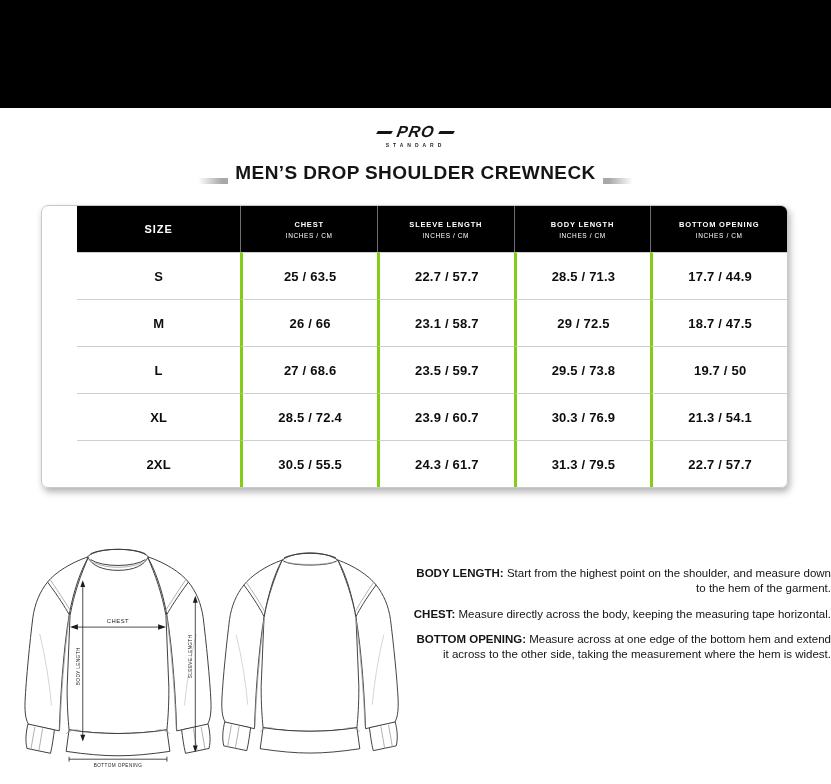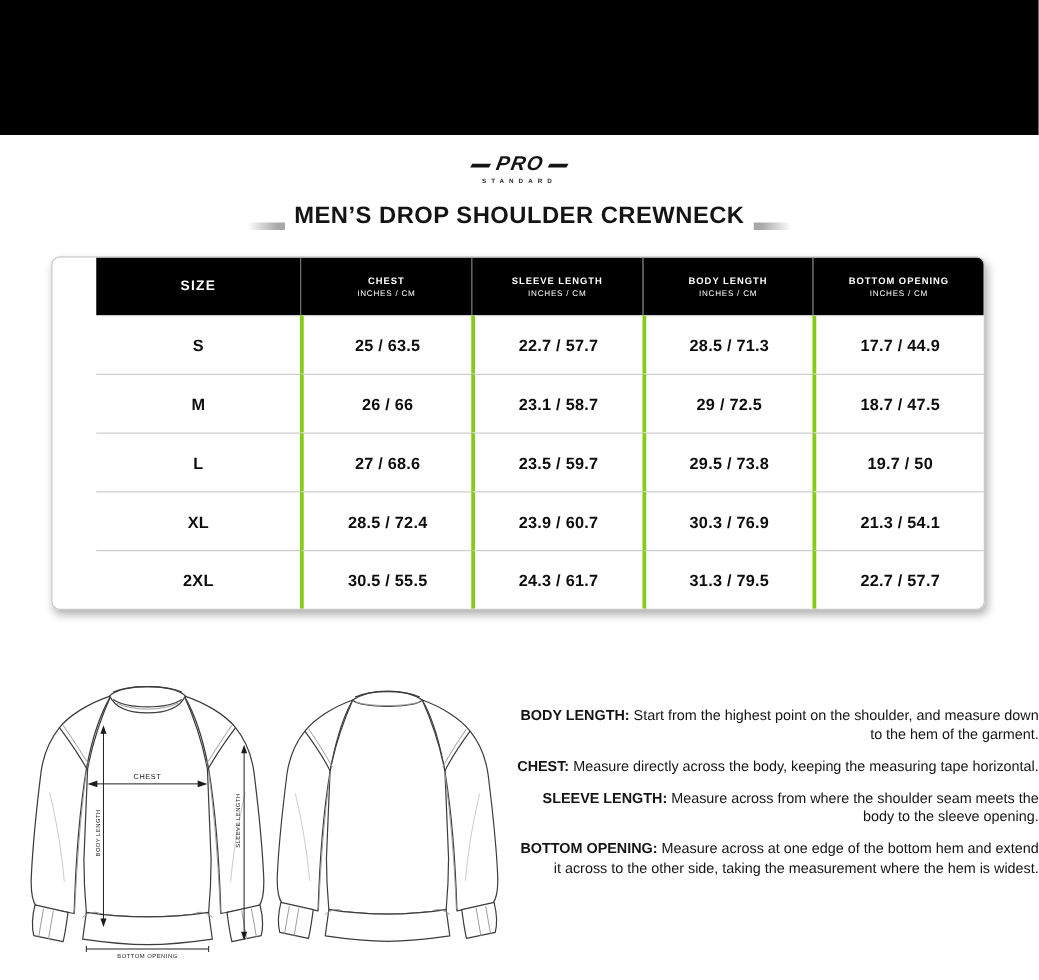--- a/index.html
+++ b/index.html
@@ -205,16 +205,15 @@
   <path class="seam" d="M26,40 C37,55 43,65 47,73 M164,40 C153,55 147,65 143,73"></path>
   <path class="seam-light" d="M29,38 C40,54 45,63 49,70 M161,38 C150,54 145,63 141,70"></path>
   <path class="seam-light" d="M47,76 C42,112 39,152 37.5,188 M143,76 C148,112 151,152 152.5,188"></path>
   <path class="seam-faint" d="M18,92 C24,117 28,142 30,165 M172,92 C166,117 162,142 160,165"></path>
 </svg>
 
 <div id="how-to">
   <div>
       <p class="measure-item"><strong>BODY LENGTH: </strong>Start from the highest point on the shoulder, and measure down to the hem of the garment.</p>
       <p class="measure-item"><strong>CHEST: </strong>Measure directly across the body, keeping the measuring tape horizontal.</p>
-      <p class="measure-item"><strong>SLEEVE LENGTH: </strong>Measure across from where the shoulder seam meets the body to the sleeve opening.</p>
       <p class="measure-item"><strong>BOTTOM OPENING: </strong>Measure across at one edge of the bottom hem and extend it across to the other side, taking the measurement where the hem is widest.</p>
     </div>
 </div>
 
 </body></html>

